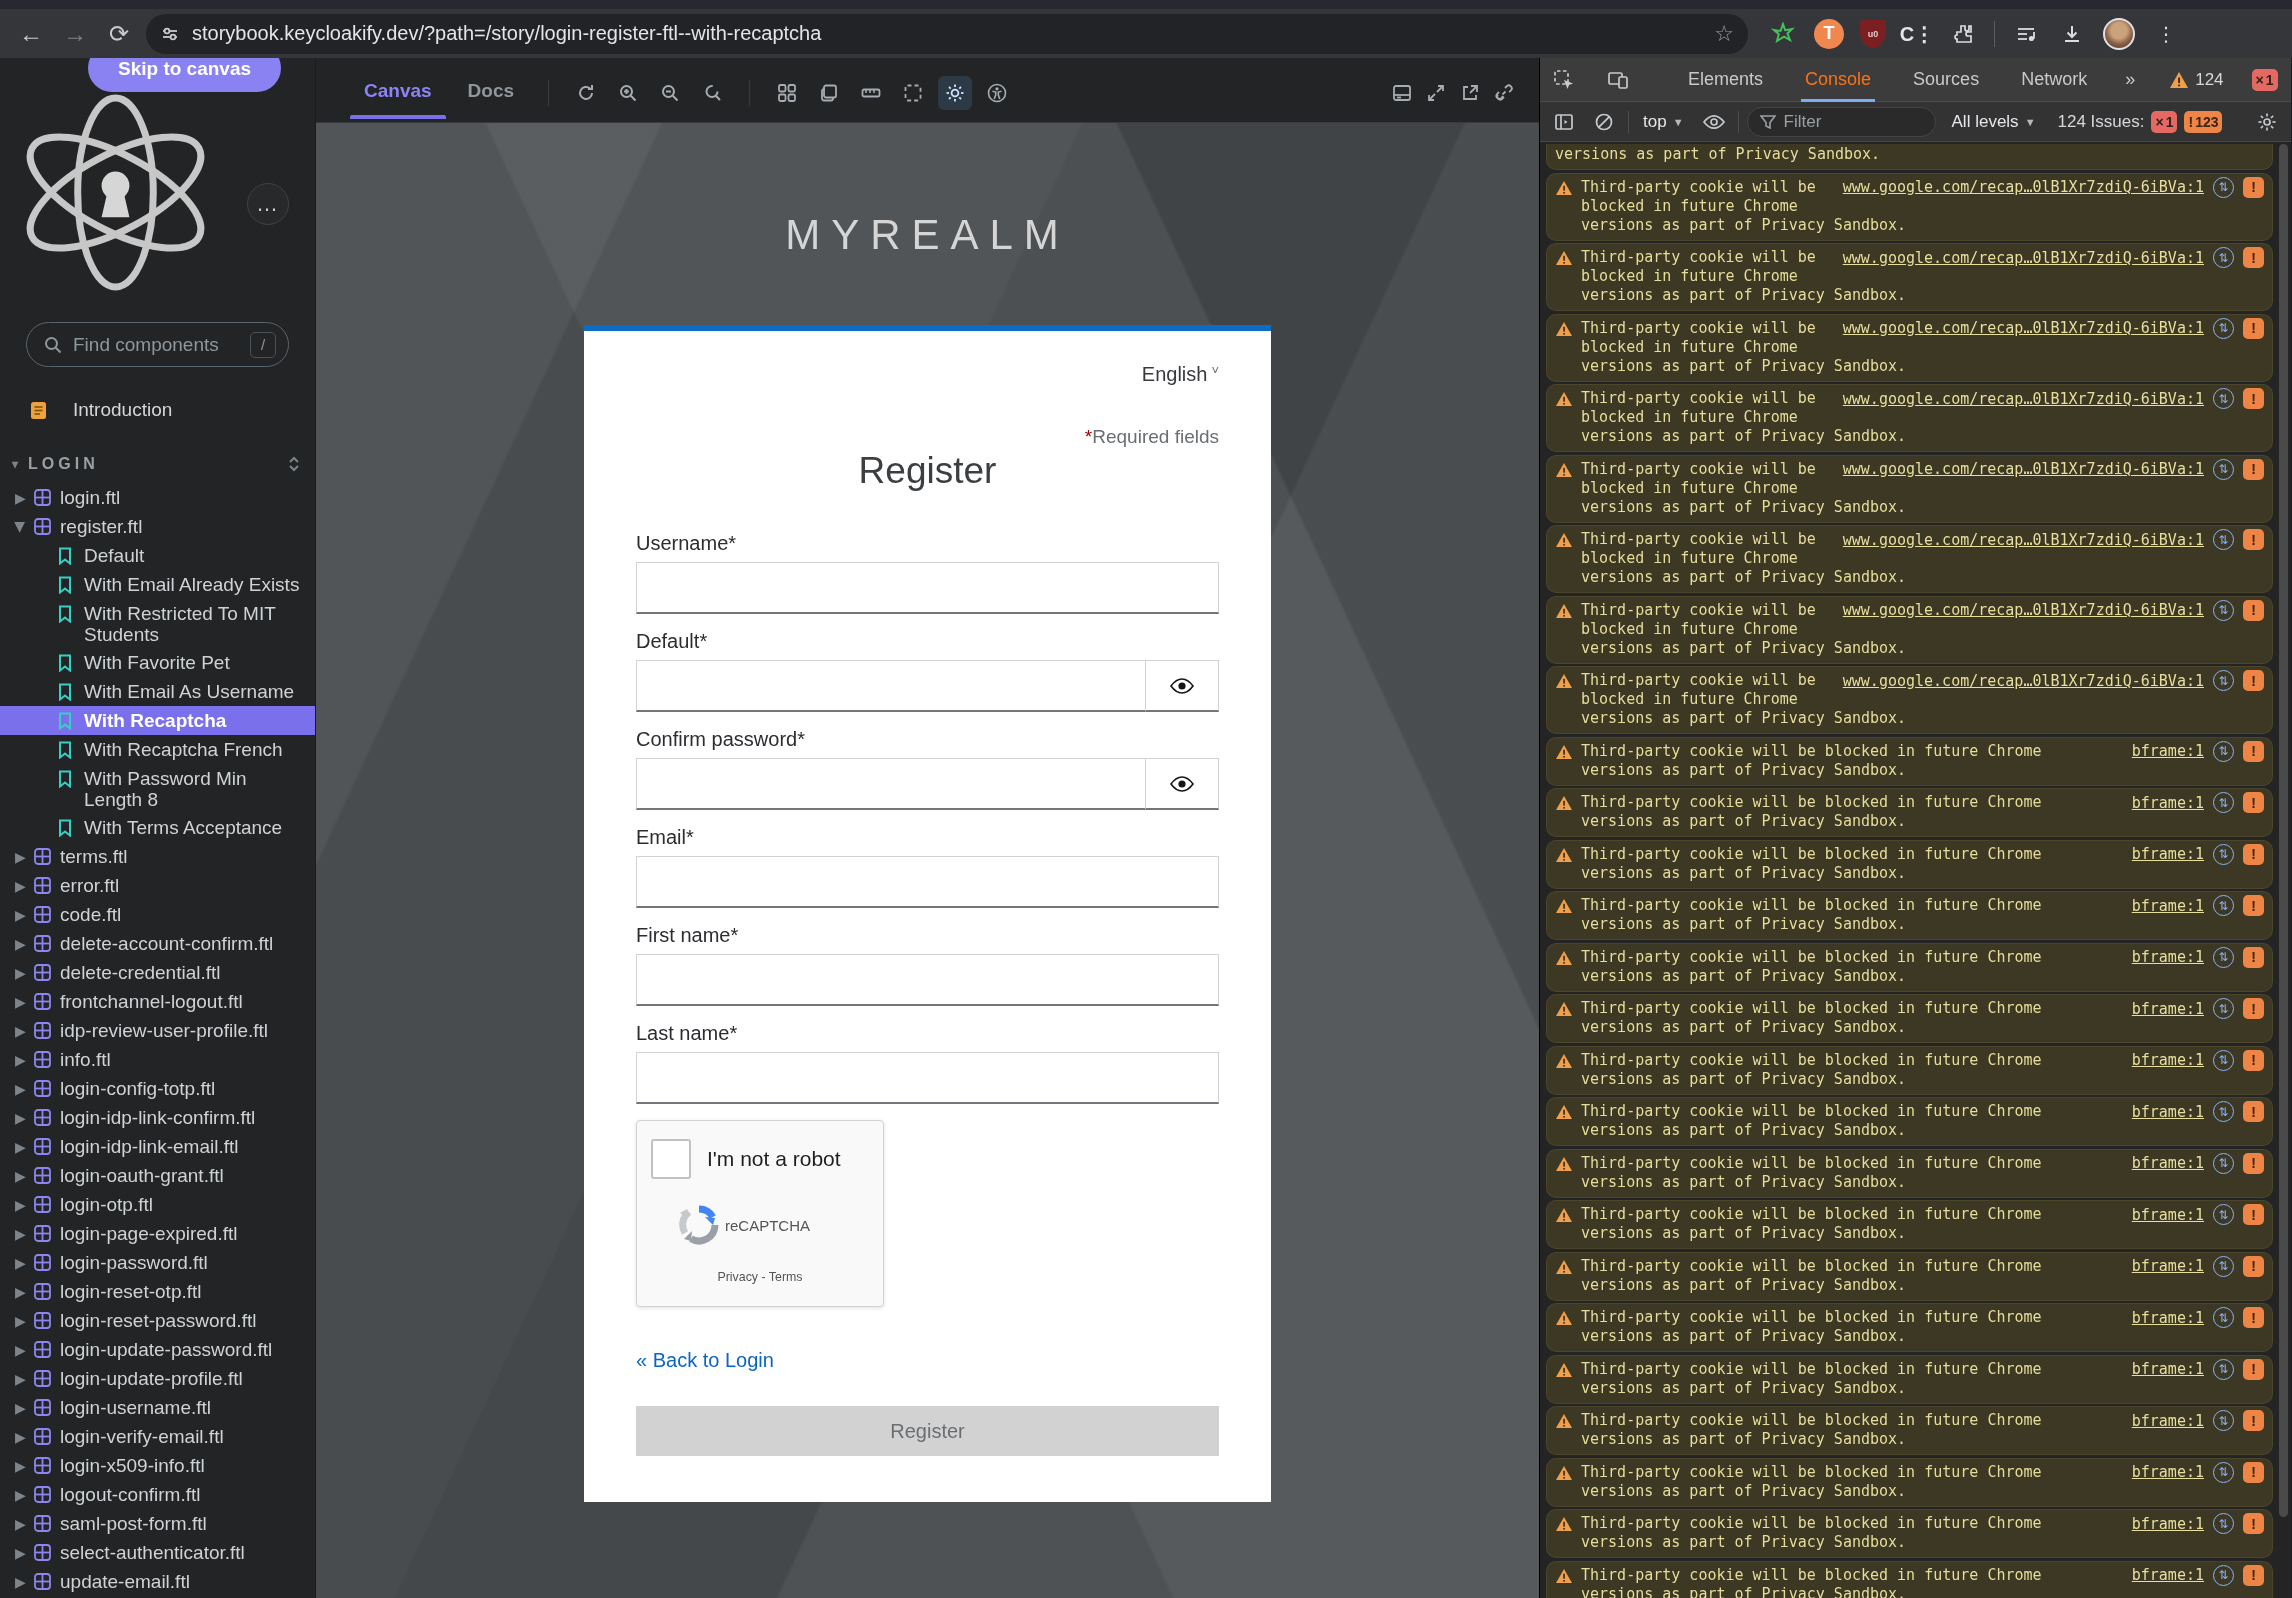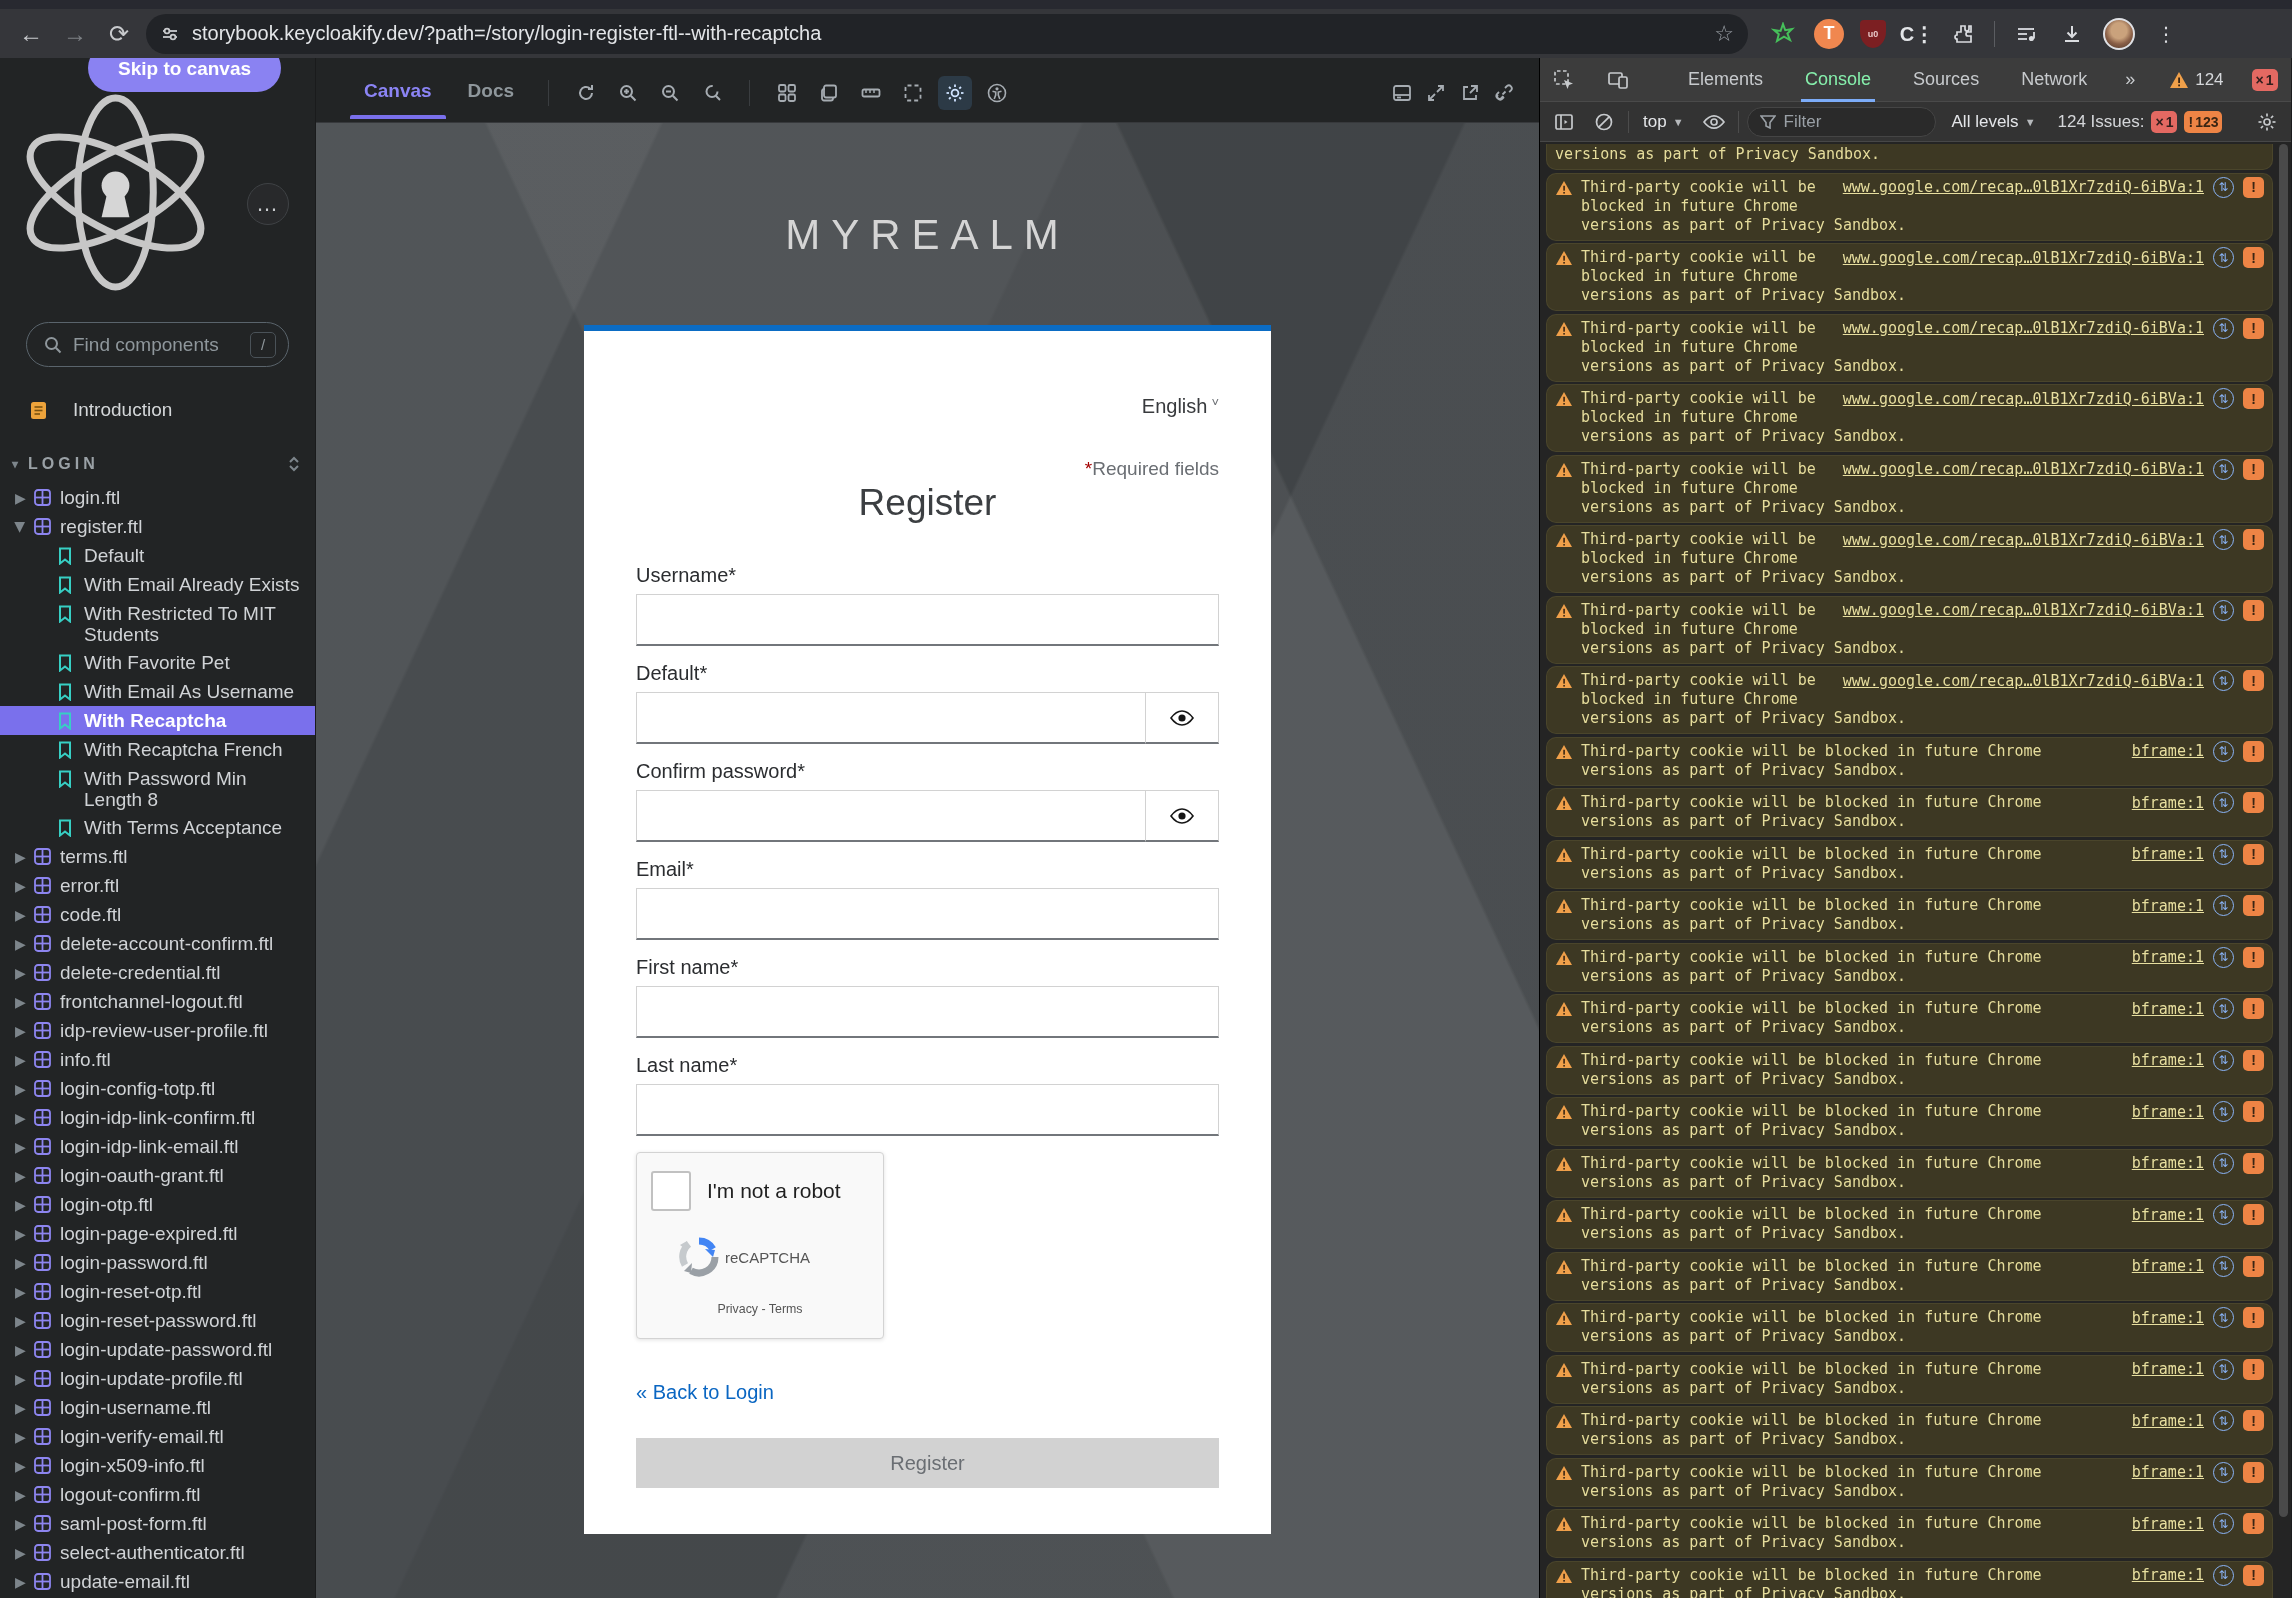--- a/index.html
+++ b/index.html
@@ -84,21 +84,21 @@
   .pv-body { flex:1; position:relative; overflow:hidden; border-top:1px solid #37393c;
     background:
       linear-gradient(115deg, rgba(255,255,255,0.05) 0 18%, rgba(255,255,255,0.0) 18.2% 40%, rgba(0,0,0,0.06) 40.2% 60%, rgba(255,255,255,0.03) 60.2%),
       linear-gradient(245deg, rgba(0,0,0,0.10) 0 22%, rgba(255,255,255,0.03) 22.2% 55%, rgba(0,0,0,0.05) 55.2%),
       #4c5053; }
   .realm-title { text-align:center; margin-top:88px; color:#d5d5d5; font-size:42px;
     letter-spacing:11px; font-weight:500; }
   .kc-card { width:687px; margin:66px auto 0; background:#fff; border-top:6px solid #0b6cc4;
     padding:20px 52px 46px; min-height:1144px; }
   .lang-row { display:flex; justify-content:flex-end; margin-top:12px; }
-  .lang-sel { font-size:20px; color:#383a3d;margin-top:32px; }
+  .lang-sel { font-size:20px; color:#383a3d; }
   .lang-sel .chev { font-size:13px; color:#6a6e73; vertical-align:6px; margin-left:4px; }
   .req-row { display:flex; justify-content:flex-end; margin-top:40px; font-size:19px;
     color:#6a6e73; }
   .req-row .star { color:#a30000; }
   .kc-heading { text-align:center; font-size:37px; color:#3c3f42; font-weight:400;
     margin-top:2px; }
   .kc-form { margin-top:40px; }
   .field { margin-bottom:16px; }
   .field label { display:block; font-size:20px; color:#2b2d30; margin-bottom:7px; }
   .in-wrap { display:flex; height:52px; }
@@ -122,21 +122,21 @@
   .kc-submit { margin-top:34px; width:100%; height:50px; background:#d2d2d2; border:none;
     color:#6a6e73; font-size:20px; font-family:"Liberation Sans",sans-serif; }
 
   
   .devtools { flex:none; width:752px; background:#242424; border-left:1px solid #000;
     display:flex; flex-direction:column; font-family:"Liberation Sans",sans-serif; }
   .dt-row1 { height:44px; background:#3c3c3c; display:flex; align-items:center;
     padding:0 8px; gap:22px; flex:none; border-bottom:1px solid #4a4a4a; }
   .dt-tab { font-size:18px; color:#c7cacd; padding:0 10px; height:44px; display:flex;
     align-items:center; position:relative; }
-  .dt-tab.active { color:#86efac; }
+  .dt-tab.active { color:#f97316; }
   .dt-tab.active::after { content:""; position:absolute; left:6px; right:6px; bottom:0;
     height:3px; background:#7cacf8; }
   .dt-more { color:#c7cacd; font-size:18px; padding:0 6px; }
   .count-wrap { display:flex; align-items:center; gap:6px; margin-left:6px; }
   .count-txt { color:#d5d7da; font-size:17px; }
   .err-badge { min-width:22px; height:22px; background:#e46962; border-radius:5px;
     color:#33201e; font-weight:bold; font-size:14px; display:flex; align-items:center;
     justify-content:center; padding:0 4px; }
   .warn-badge { min-width:22px; height:22px; background:#ee8445; border-radius:5px;
     color:#3a2513; font-weight:bold; font-size:14px; display:flex; align-items:center;

